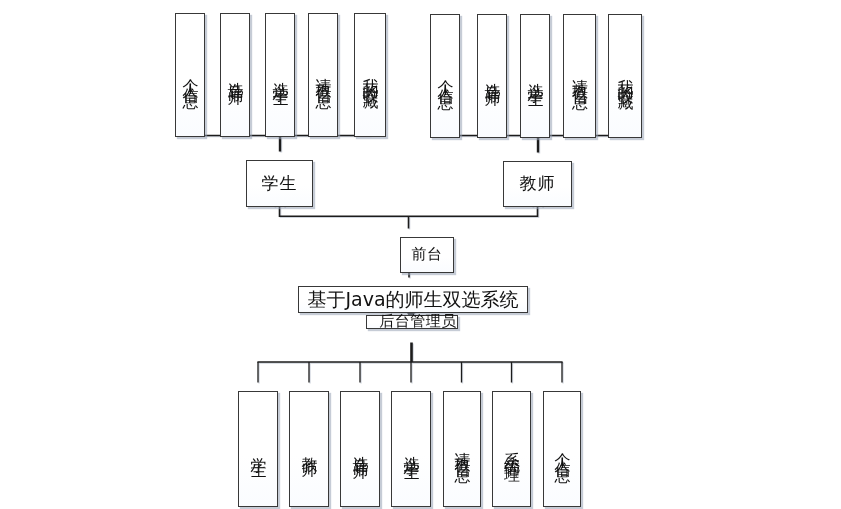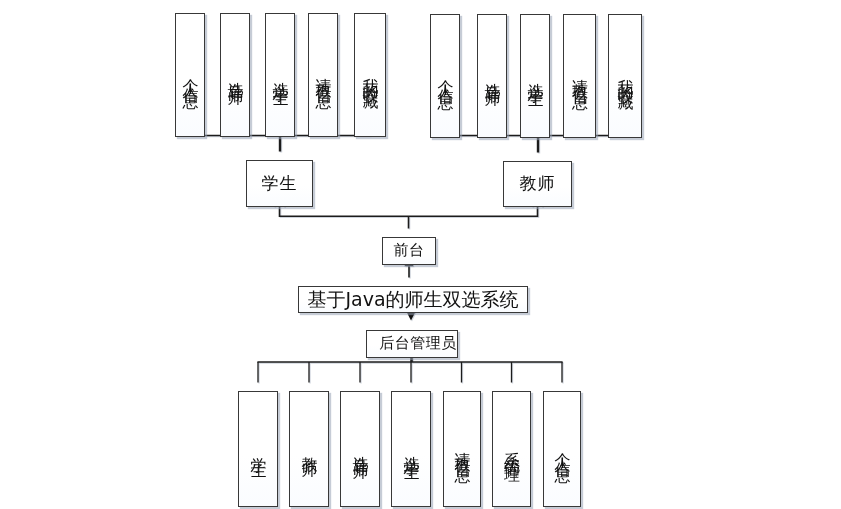--- a/index.html
+++ b/index.html
@@ -88,23 +88,23 @@
 
   <div class="box vbox" style="left:430px;top:5px;width:30px;height:124px;">个人信息</div>
   <div class="box vbox-sm" style="left:477px;top:5px;width:30px;height:124px;">选导师</div>
   <div class="box vbox-sm" style="left:520px;top:5px;width:30px;height:124px;">选学生</div>
   <div class="box vbox" style="left:563px;top:5px;width:33px;height:124px;">请教信息</div>
   <div class="box vbox" style="left:608px;top:5px;width:34px;height:124px;">我的收藏</div>
 
   <div class="box hnode" style="left:246px;top:151px;width:67px;height:47px;">学生</div>
   <div class="box hnode" style="left:503px;top:152px;width:69px;height:46px;">教师</div>
 
-  <div class="box small" style="left:382px;top:228px;width:54px;height:28px;">前台</div>
+  <div class="box small" style="left:400px;top:228px;width:54px;height:36px;">前台</div>
   <div class="box root" style="left:298px;top:277px;width:230px;height:27px;text-align:right;">基于Java的师生双选系统</div>
-  <div class="box small" style="left:366px;top:321px;width:92px;height:28px;padding-left:12px;">后台管理员</div>
+  <div class="box small" style="left:366px;top:306px;width:92px;height:14px;padding-left:12px;">后台管理员</div>
 
   <div class="box vbox" style="left:238px;top:382px;width:40px;height:116px;">学生</div>
   <div class="box vbox" style="left:289px;top:382px;width:40px;height:116px;">教师</div>
   <div class="box vbox-sm" style="left:340px;top:382px;width:40px;height:116px;">选导师</div>
   <div class="box vbox-sm" style="left:391px;top:382px;width:40px;height:116px;">选学生</div>
   <div class="box vbox" style="left:443px;top:382px;width:38px;height:116px;">请教信息</div>
   <div class="box vbox" style="left:492px;top:382px;width:39px;height:116px;">系统管理</div>
   <div class="box vbox" style="left:543px;top:382px;width:38px;height:116px;">个人信息</div>
 
 </div>

